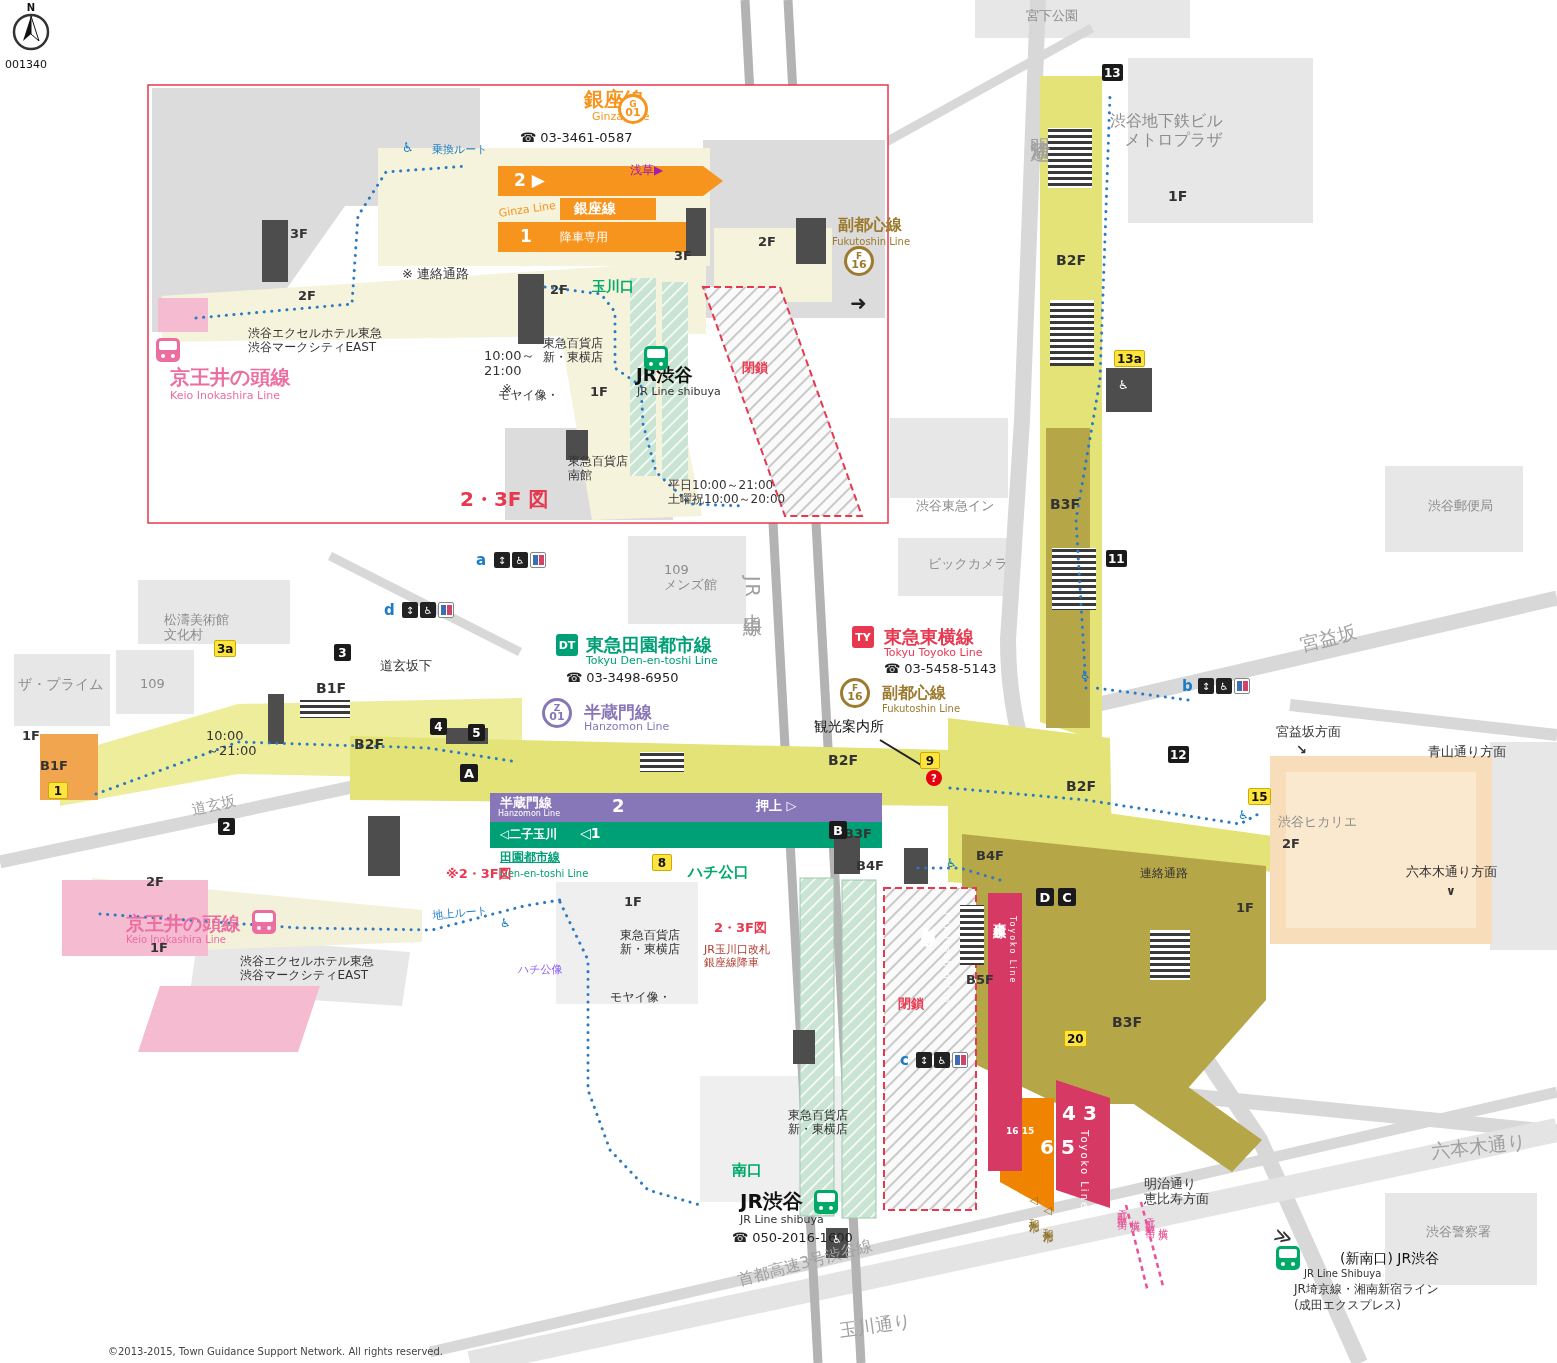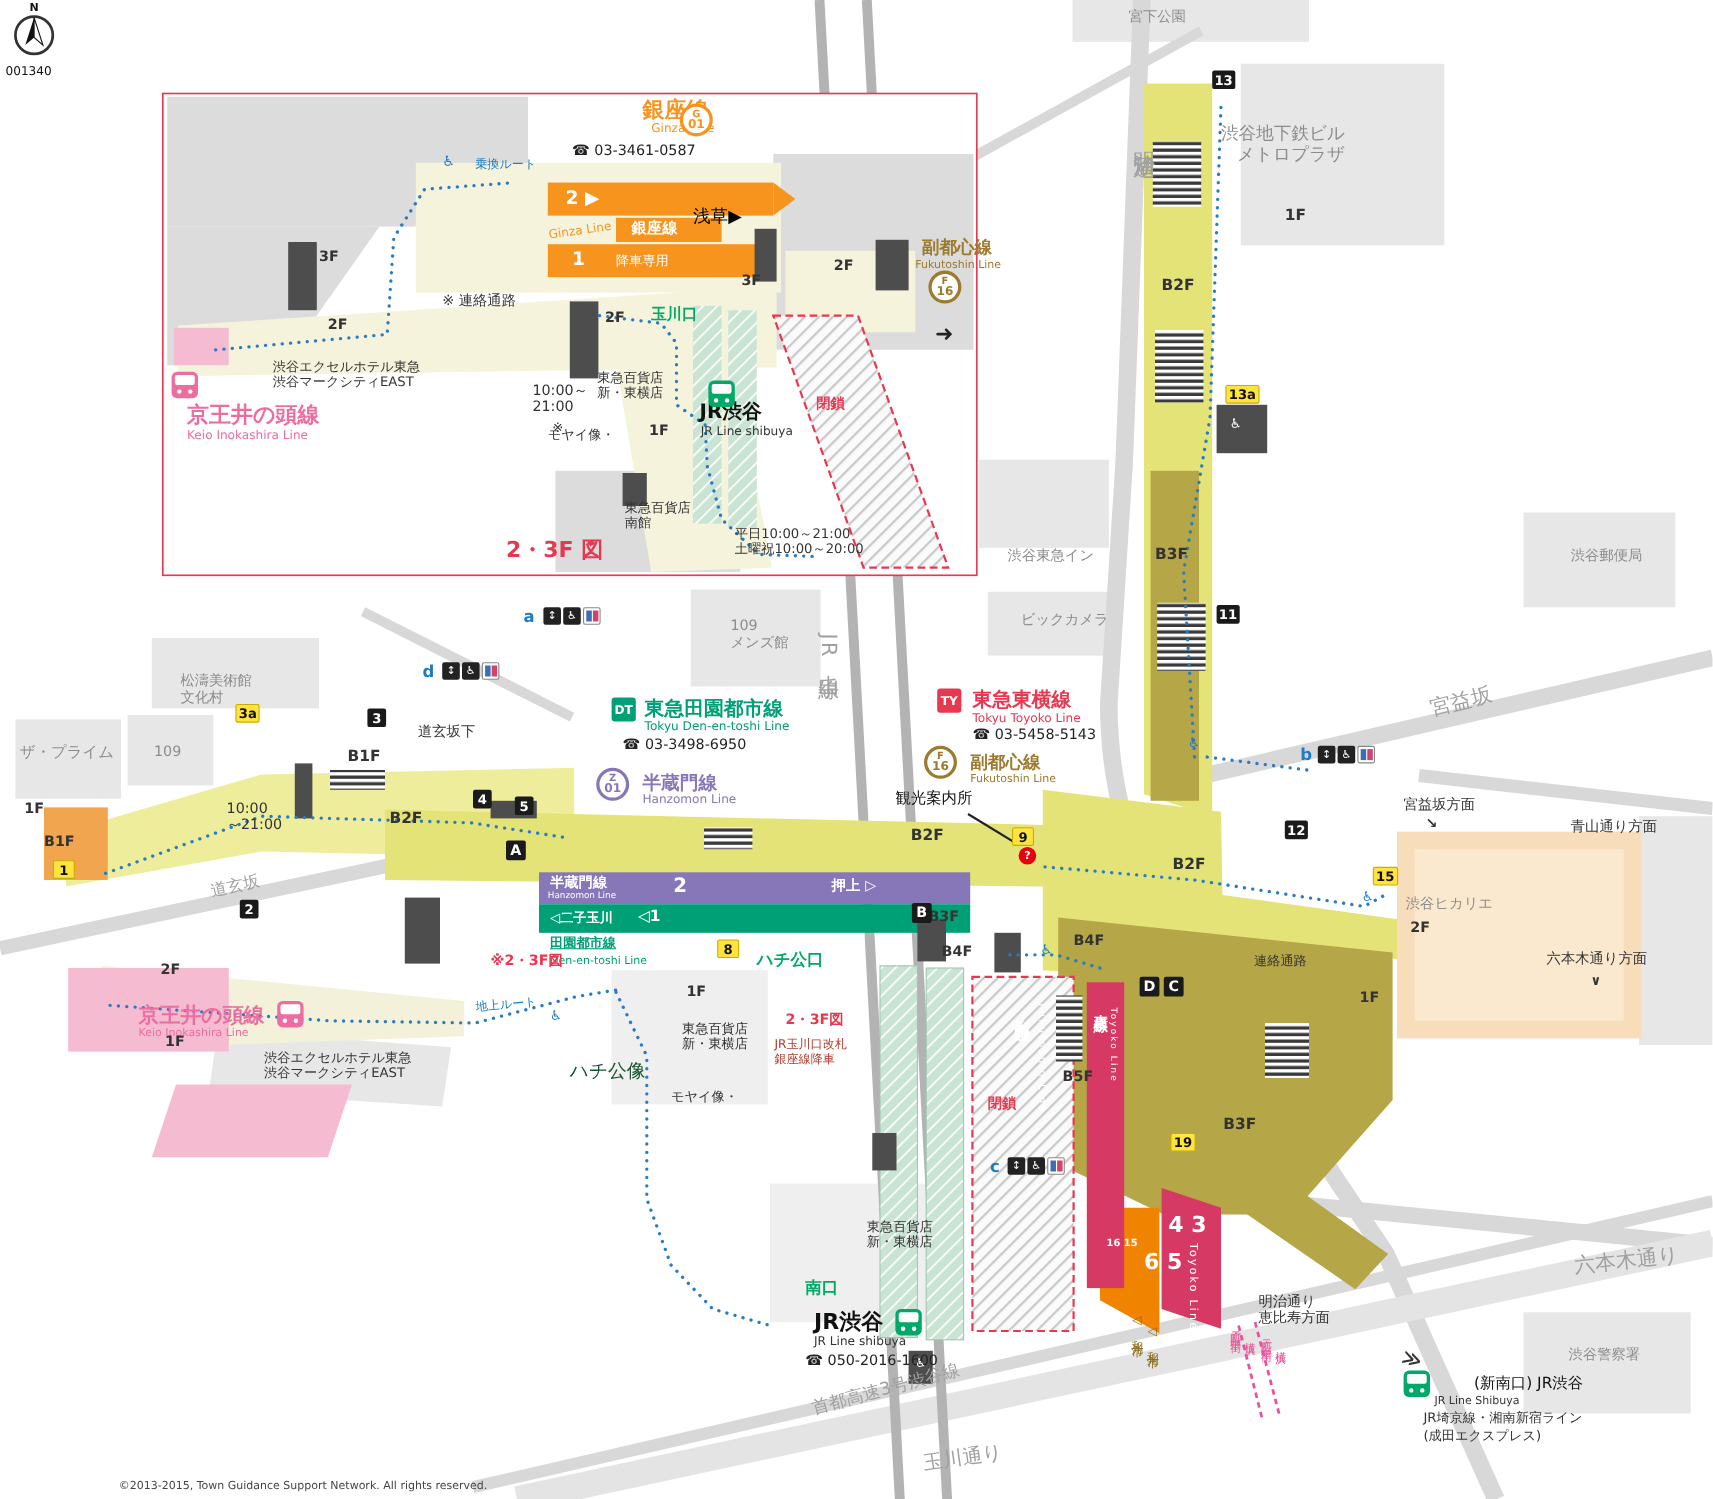--- a/index.html
+++ b/index.html
@@ -192,21 +192,21 @@
 </div>
 <div id="map-id">001340</div>
 <div id="copyright">©2013-2015, Town Guidance Support Network. All rights reserved.</div>
 
 <div class="lbl" style="left: 584px; top: 88px; font-size: 20px; color: rgb(247, 148, 29); font-weight: 700;">銀座線</div>
     <div class="lbl" style="left: 592px; top: 111px; font-size: 11px; color: rgb(247, 148, 29);">Ginza Line</div>
     <div class="lbl" style="left: 520px; top: 130px; font-size: 13px; color: rgb(34, 34, 34);">☎ 03-3461-0587</div>
     <div class="lbl" style="left: 402px; top: 140px; font-size: 13px; color: rgb(28, 124, 196);">♿</div>
     <div class="lbl" style="left: 432px; top: 144px; font-size: 11px; color: rgb(28, 124, 196);">乗換ルート</div>
     <div class="lbl" style="left: 514px; top: 170px; font-size: 17px; color: rgb(255, 255, 255); font-weight: 700;">2 ▶</div>
-    <div class="lbl" style="left: 630px; top: 188px; font-size: 16px; color: #000000;">浅草▶</div>
+    <div class="lbl" style="left: 630px; top: 163px; font-size: 12px; color: #a21caf;">浅草▶</div>
     <div class="lbl" style="left: 574px; top: 200px; font-size: 14px; color: rgb(255, 255, 255); font-weight: 700;">銀座線</div>
     <div class="lbl" style="left: 498px; top: 208px; font-size: 11px; color: rgb(247, 148, 29); transform: rotate(-8deg);">Ginza Line</div>
     <div class="lbl" style="left: 520px; top: 226px; font-size: 17px; color: rgb(255, 255, 255); font-weight: 700;">1</div>
     <div class="lbl" style="left: 560px; top: 230px; font-size: 12px; color: rgb(255, 255, 255);">降車専用</div>
     <div class="lbl" style="left: 838px; top: 216px; font-size: 16px; color: rgb(156, 122, 46); font-weight: 700;">副都心線</div>
     <div class="lbl" style="left: 832px; top: 236px; font-size: 10px; color: rgb(156, 122, 46);">Fukutoshin Line</div>
     <div class="lbl" style="left: 850px; top: 292px; font-size: 20px; color: rgb(34, 34, 34);">➜</div>
     <div class="lbl" style="left: 290px; top: 226px; font-size: 13px; color: rgb(51, 51, 51); font-weight: 700;">3F</div>
     <div class="lbl" style="left: 298px; top: 288px; font-size: 13px; color: rgb(51, 51, 51); font-weight: 700;">2F</div>
     <div class="lbl" style="left: 402px; top: 266px; font-size: 13px; color: rgb(51, 51, 51);">※ 連絡通路</div>
@@ -294,21 +294,21 @@
     <div class="lbl" style="left: 1406px; top: 864px; font-size: 13px; color: rgb(51, 51, 51);">六本木通り方面</div>
     <div class="lbl" style="left: 1446px; top: 884px; font-size: 12px; color: rgb(51, 51, 51); font-weight: 700;">∨</div>
     <div class="lbl" style="left: 146px; top: 874px; font-size: 13px; color: rgb(51, 51, 51); font-weight: 700;">2F</div>
     <div class="lbl" style="left: 126px; top: 912px; font-size: 19px; color: rgb(236, 109, 160); font-weight: 700;">京王井の頭線</div>
     <div class="lbl" style="left: 126px; top: 934px; font-size: 10px; color: rgb(236, 109, 160);">Keio Inokashira Line</div>
     <div class="lbl" style="left: 150px; top: 940px; font-size: 13px; color: rgb(51, 51, 51); font-weight: 700;">1F</div>
     <div class="lbl" style="left: 500px; top: 916px; font-size: 12px; color: rgb(28, 124, 196);">♿</div>
     <div class="lbl" style="left: 432px; top: 910px; font-size: 11px; color: rgb(28, 124, 196); transform: rotate(-5deg);">地上ルート</div>
     <div class="lbl" style="left: 240px; top: 954px; font-size: 12px; color: rgb(51, 51, 51);">渋谷エクセルホテル東急
 渋谷マークシティEAST</div>
-    <div class="lbl" style="left: 518px; top: 964px; font-size: 17px; color: #14532d;">ハチ公像</div>
+    <div class="lbl" style="left: 518px; top: 964px; font-size: 11px; color: #8b5cf6;">ハチ公像</div>
     <div class="lbl" style="left: 624px; top: 894px; font-size: 13px; color: rgb(51, 51, 51); font-weight: 700;">1F</div>
     <div class="lbl" style="left: 620px; top: 928px; font-size: 12px; color: rgb(51, 51, 51);">東急百貨店
 新・東横店</div>
     <div class="lbl" style="left: 714px; top: 920px; font-size: 13px; color: rgb(232, 56, 79); font-weight: 700;">2・3F図</div>
     <div class="lbl" style="left: 704px; top: 944px; font-size: 11px; color: rgb(176, 58, 46);">JR玉川口改札
 銀座線降車</div>
     <div class="lbl" style="left: 610px; top: 990px; font-size: 12px; color: rgb(51, 51, 51);">モヤイ像・</div>
     <div class="lbl" style="left: 898px; top: 996px; font-size: 13px; color: rgb(232, 56, 79); font-weight: 700;">閉鎖</div>
     <div class="lbl vert" style="left: 920px; top: 916px; font-size: 14px; color: rgb(255, 255, 255); font-weight: 700;">副都心線</div>
     <div class="lbl vert" style="left: 941px; top: 912px; font-size: 9px; color: rgb(255, 255, 255);">Fukutoshin Line</div>
@@ -358,21 +358,21 @@
     <div class="bdg k" style="left: 334px; top: 644px;">3</div>
     <div class="bdg k" style="left: 430px; top: 718px;">4</div>
     <div class="bdg k" style="left: 468px; top: 724px;">5</div>
     <div class="bdg k" style="left: 218px; top: 818px;">2</div>
     <div class="bdg k" style="left: 1168px; top: 746px;">12</div>
     <div class="bdg y" style="left: 1114px; top: 350px;">13a</div>
     <div class="bdg y" style="left: 214px; top: 640px;">3a</div>
     <div class="bdg y" style="left: 48px; top: 782px;">1</div>
     <div class="bdg y" style="left: 652px; top: 854px;">8</div>
     <div class="bdg y" style="left: 1248px; top: 788px;">15</div>
-    <div class="bdg y" style="left: 1064px; top: 1030px;">19</div>
+    <div class="bdg y" style="left: 1064px; top: 1030px;">20</div>
     <div class="bdg y" style="left: 920px; top: 752px;">9</div>
     <div class="bdg bl" style="left: 460px; top: 764px;">A</div>
     <div class="bdg bl" style="left: 829px; top: 821px;">B</div>
     <div class="bdg bl" style="left: 1058px; top: 888px;">C</div>
     <div class="bdg bl" style="left: 1036px; top: 888px;">D</div>
     <div class="bdg r" style="left: 926px; top: 770px;">?</div>
     <div class="lcirc" style="left: 618px; top: 94px; border-color: rgb(247, 148, 29); color: rgb(247, 148, 29);">
       <span class="l">G</span>
       <span class="n">01</span>
     </div>

